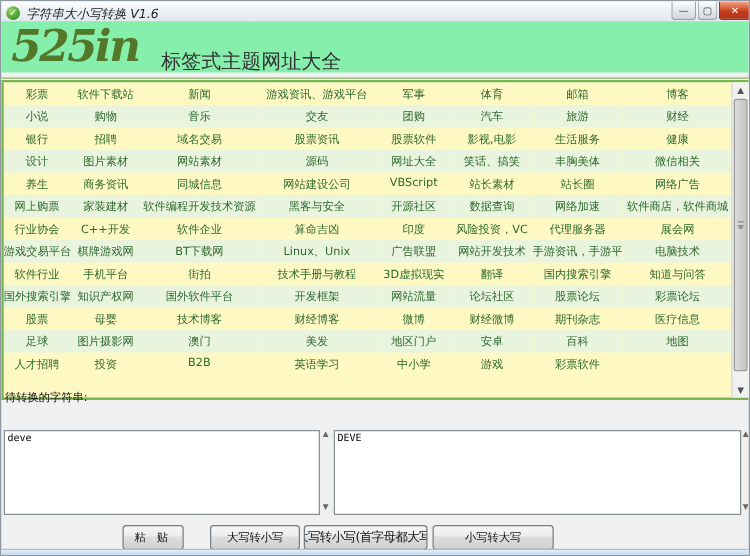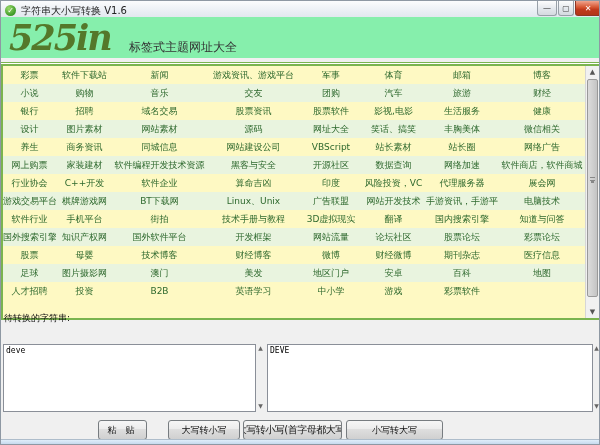--- a/index.html
+++ b/index.html
@@ -13,41 +13,41 @@
     position:absolute; top:0; left:0; width:100%; height:19px;
     background:linear-gradient(#fbfcfd,#e8edf3 60%,#dfe5ec);
     border-bottom:1px solid #aab4be;
     display:flex; align-items:center; padding-left:4px;
   }
   .app-icon {
     width:11px; height:11px; border-radius:50%;
     background:radial-gradient(circle at 35% 30%, #9ad96a, #3d9a28 70%, #2c7a1c);
     color:#fff; font-size:8px; line-height:11px; text-align:center; flex:0 0 11px;
   }
-  .title-text { font-size:10px; color:#222; margin-left:5px; white-space:nowrap; }
+  .title-text { font-size:10px; color:#222; margin-left:5px; white-space:nowrap;font-style:italic; }
   .win-controls { position:absolute; top:0; right:2px; display:flex; height:15px; }
   .win-btn {
     width:18px; height:14px; margin-left:1px;
     border:1px solid #98a0a8; border-top:none; border-radius:0 0 3px 3px;
     background:linear-gradient(#fdfdfd,#e3e7ec 55%,#d5dae0);
     font-size:8px; color:#444; display:flex; align-items:center; justify-content:center;
   }
   .win-btn.max { width:14px; }
   .win-btn.close {
     width:24px; color:#fff; border-color:#8e3524;
     background:linear-gradient(#f0a48e,#d65531 45%,#c03a1d 60%,#b23517);
   }
   
   .banner { position:absolute; top:16px; left:0; width:100%; height:41px; background:#86efac; }
   .logo {
     position:absolute; left:8px; top:0px; font-family:"DejaVu Serif","Liberation Serif",serif;
     font-style:italic; font-weight:bold; font-size:35px; line-height:42px;
     color:#54782a; letter-spacing:-2px;
   }
-  .tagline { position:absolute; left:128px; top:22px; font-size:12px; color:#333; }
+  .tagline { position:absolute; left:128px; top:22px; font-size:16px; color:#333; }
   .green-divider {
     position:absolute; top:61px; left:0; width:100%; height:1px;
     border-top:1px solid #7ab44f; border-bottom:2px solid #7ab44f; background:#fff;
   }
   .link-area {
     position:absolute; top:65px; left:0; width:596px; height:252px;
     background:#fef9c3; border-left:2px solid #7ab44f; border-bottom:2px solid #7ab44f;
   }
   table.links { width:583px; border-collapse:collapse; table-layout:fixed; }
   table.links td {

